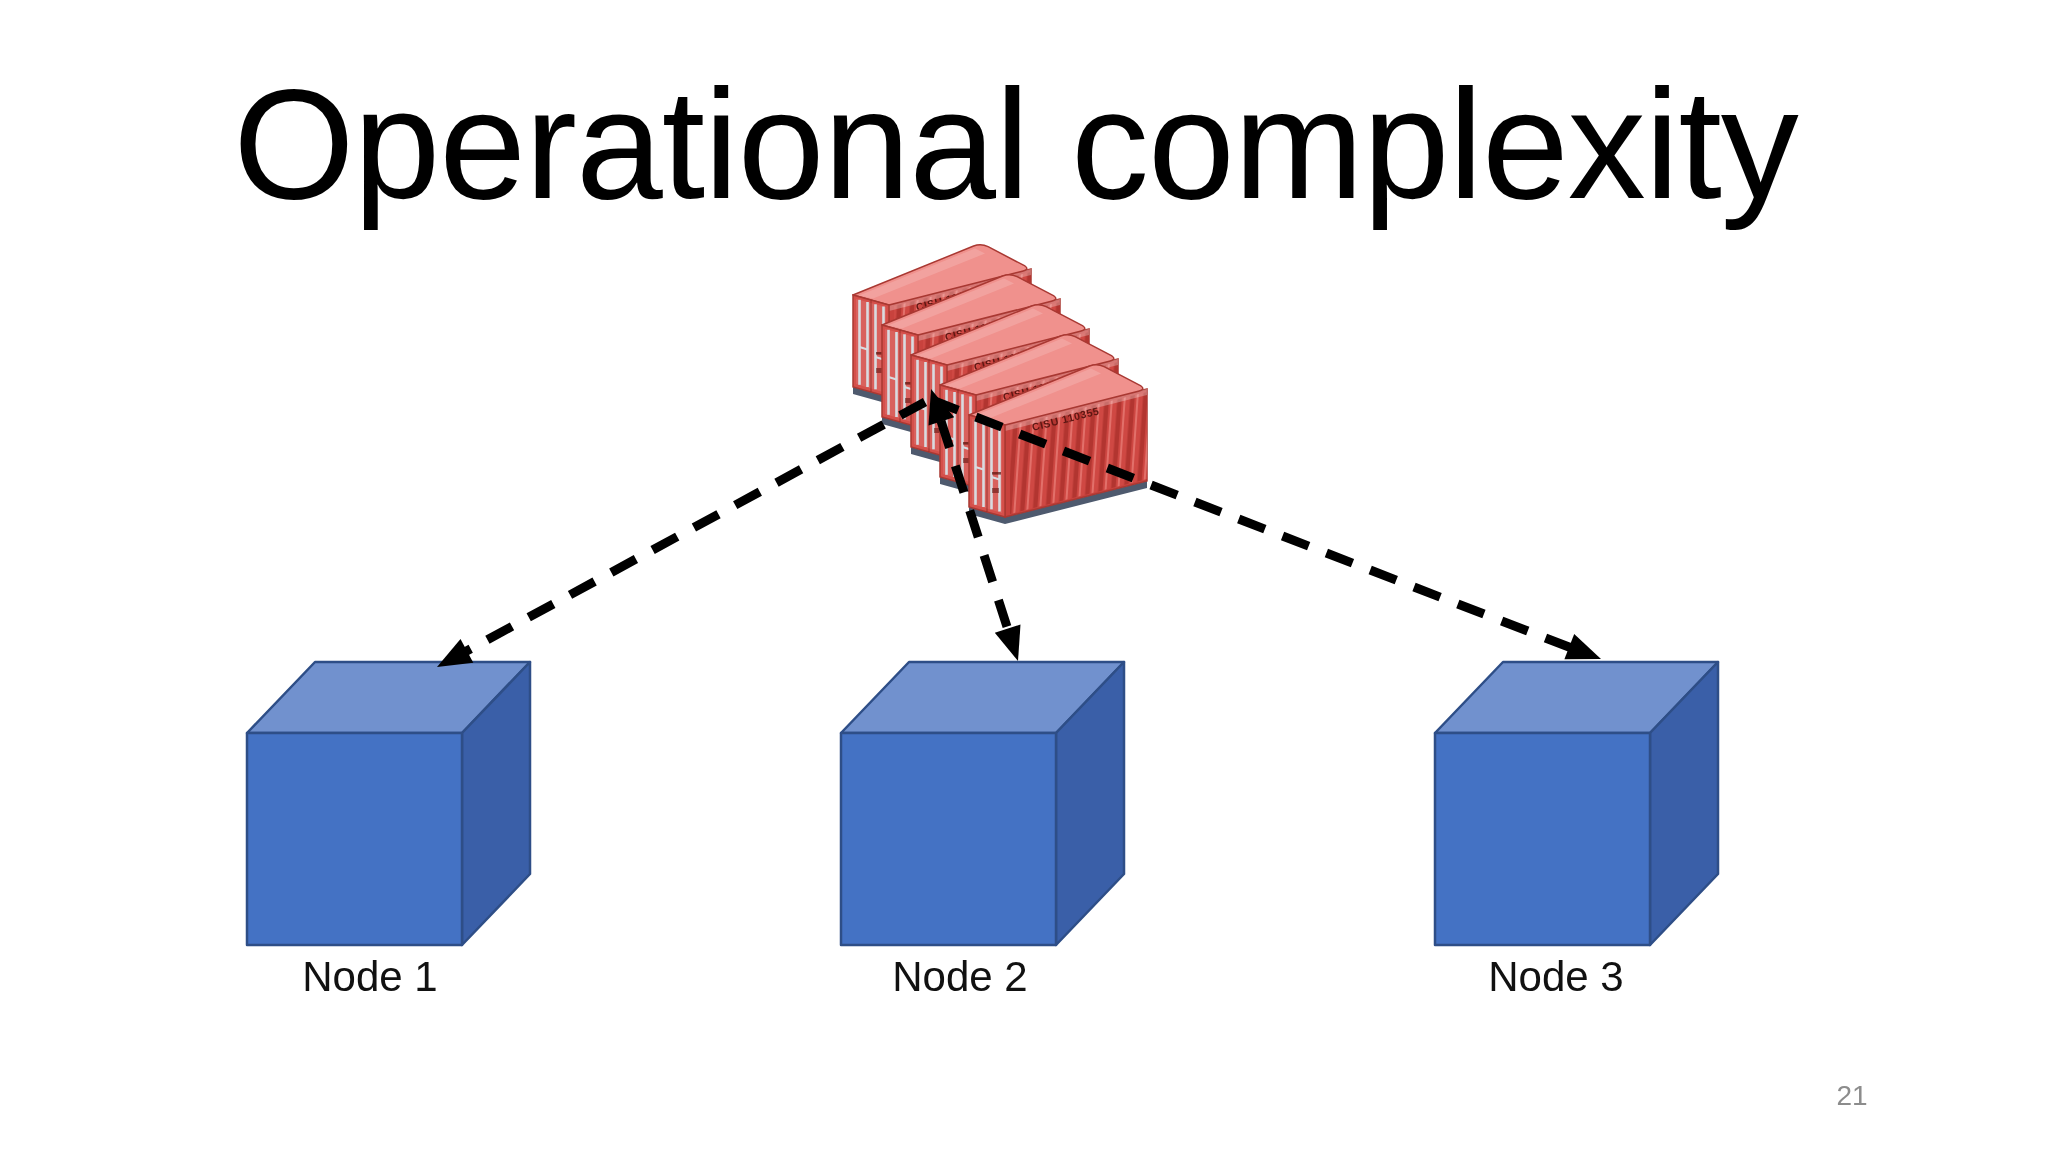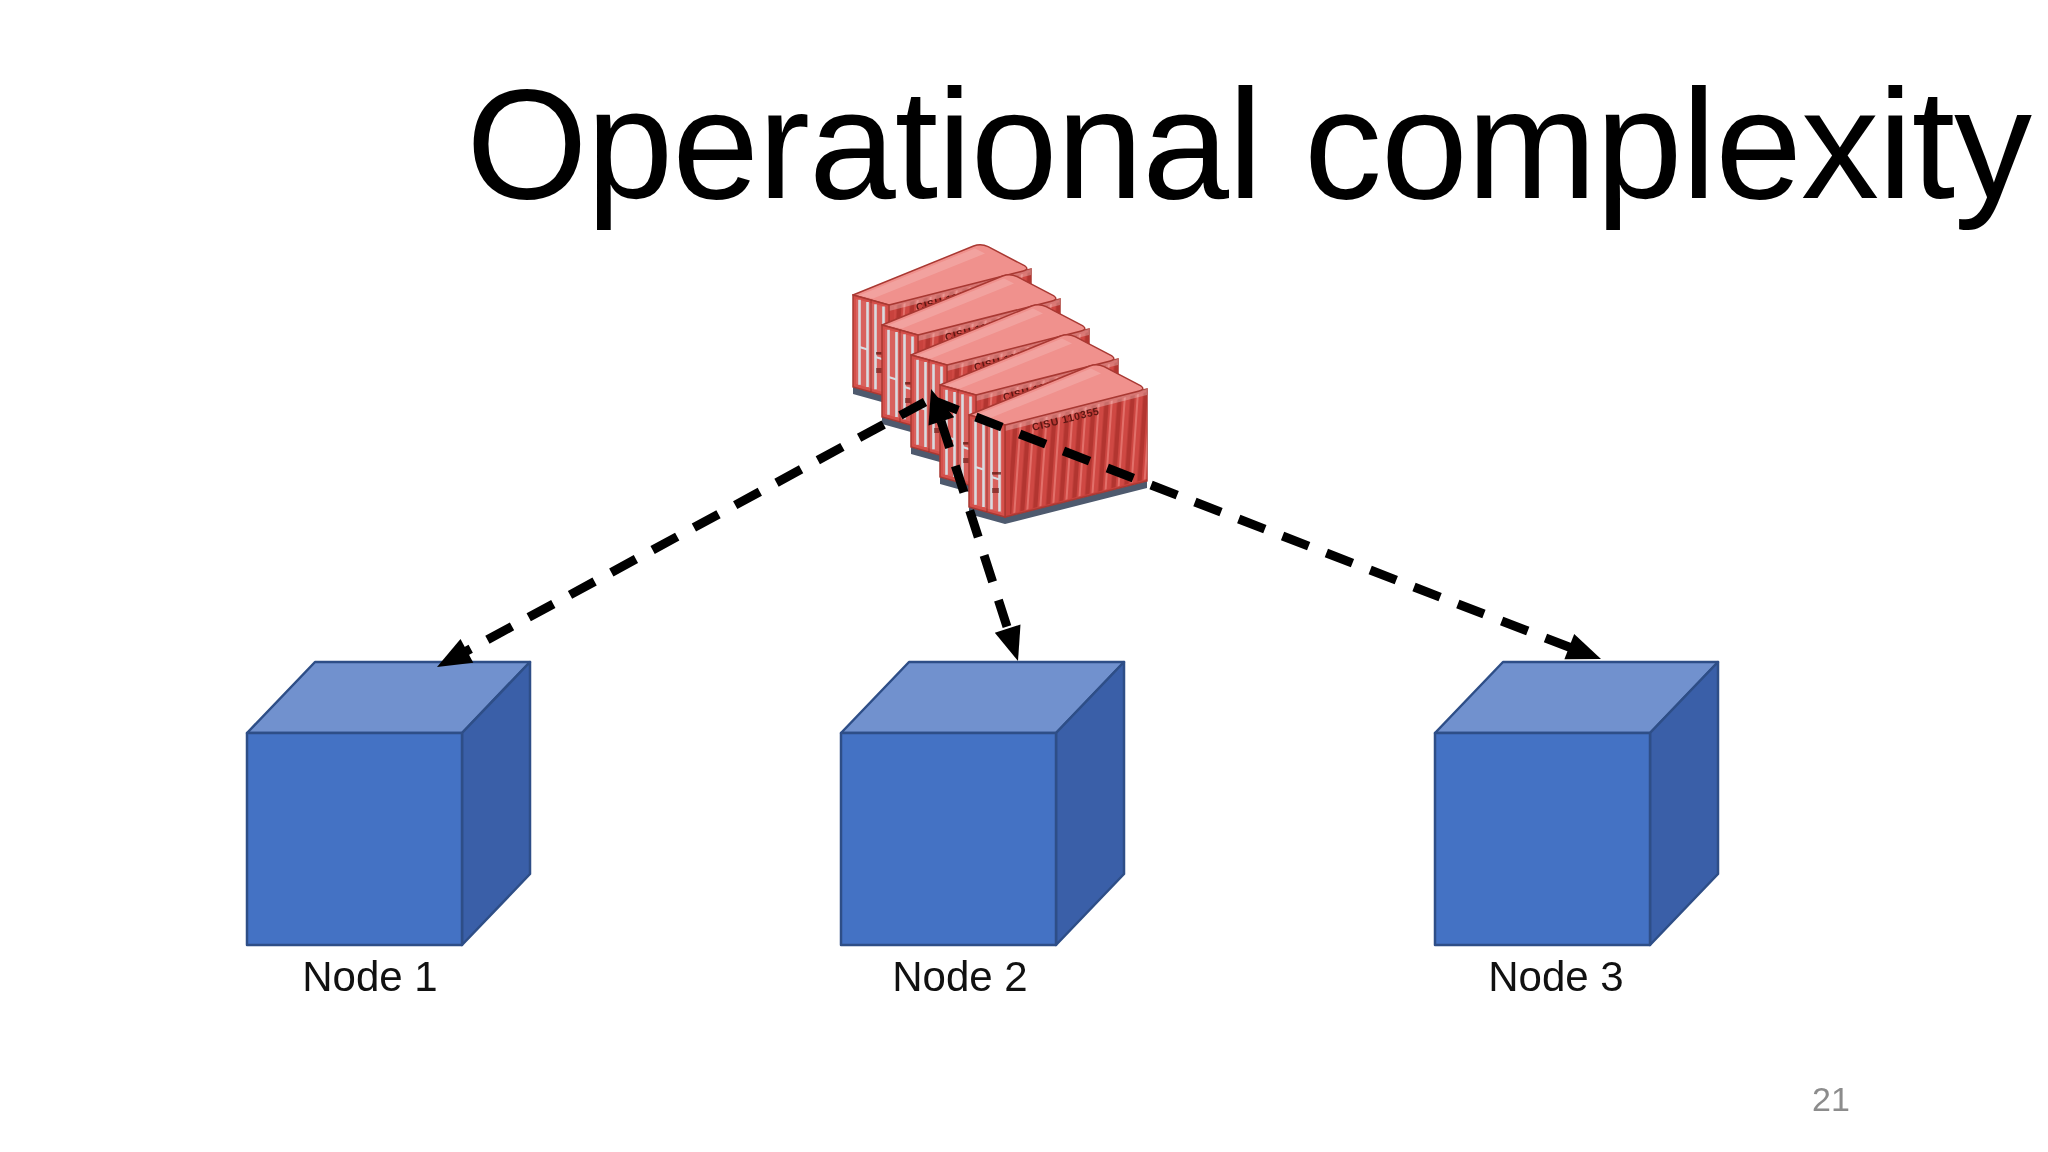--- a/index.html
+++ b/index.html
@@ -9,21 +9,21 @@
     height: 1152px;
     background: var(--slide-bg, #ffffff);
     overflow: hidden;
     font-family: "Liberation Sans", sans-serif;
   }
   .slide-title {
     position: absolute;
     top: 66px;
     left: 0;
     right: 17px;
-    text-align: right;
+    text-align: center;
     font-size: 156px;
     line-height: 1;
     font-weight: 400;
     letter-spacing: -1px;
     color: var(--title-color, #000);
     white-space: nowrap;
   }
   .diagram-svg {
     position: absolute;
     left: 0;
@@ -38,22 +38,22 @@
   }
   .container-id {
     font-family: "Liberation Sans", sans-serif;
     font-weight: 700;
   }
   .page-number {
     position: absolute;
     top: 1080px;
     left: 1812px;
     width: 80px;
-    text-align: left;
-    font-size: 34px;
+    text-align: center;
+    font-size: 28px;
     color: var(--page-number-color, #8c8c8c);
   }
 </style>
 </head>
 <body>
 
 <div class="slide">
 
   <div class="slide-title">Operational complexity</div>
 

